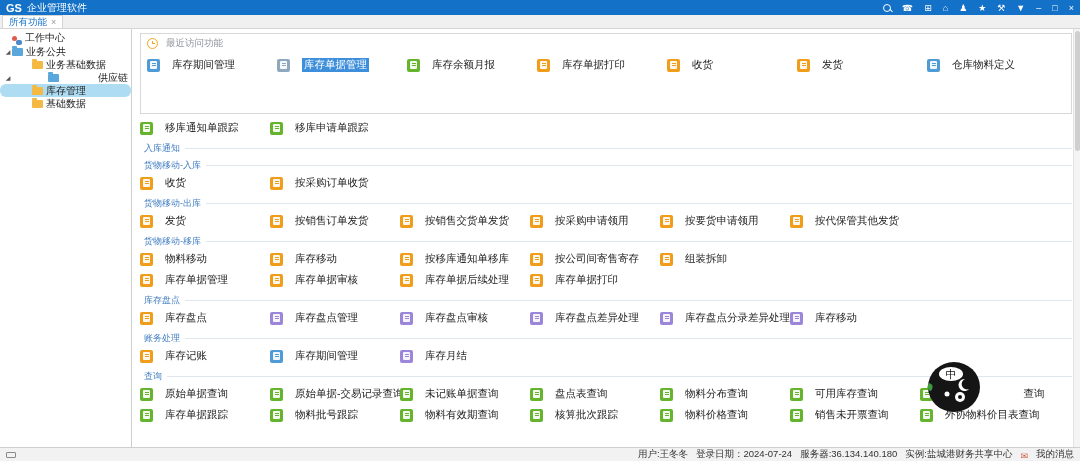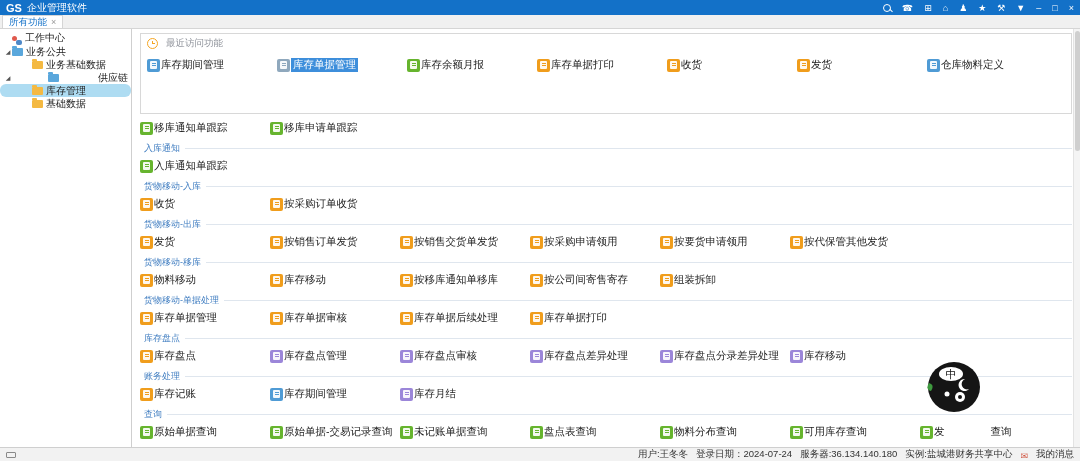--- a/index.html
+++ b/index.html
@@ -49,21 +49,21 @@
     margin-bottom:7px; }
   .recent-title { display:flex; align-items:center; gap:8px; font-size:9.5px;
     color:#8d9199; margin-bottom:8px; }
   .clock { width:11px; height:11px; border:1.5px solid #f5a623; border-radius:50%;
     position:relative; flex:none; }
   .clock::before { content:""; position:absolute; left:4px; top:2px; width:1px;
     height:3px; background:#f5a623; }
   .clock::after { content:""; position:absolute; left:4px; top:4px; width:3px;
     height:1px; background:#f5a623; }
   .grid-row { display:flex; margin-bottom:7px; }
-  .fitem { width:130px; flex:none; display:flex; align-items:center; gap:1px;
+  .fitem { width:130px; flex:none; display:flex; align-items:center; gap:12px;
     font-size:10.5px; color:#1c1c1c; cursor:pointer; white-space:nowrap; overflow:visible; }
   .fi { width:13px; height:13px; border-radius:2px; flex:none; position:relative; }
   .fi::before { content:""; position:absolute; left:3px; top:2.5px; width:7px;
     height:8px; background:#fff; border-radius:1px; opacity:.92; }
   .fi::after { content:""; position:absolute; left:4.5px; top:4.5px; width:4px;
     height:1px; background:currentColor; box-shadow:0 2px 0 currentColor; }
   .fi.c-blue   { background:#4f9bd5; color:#4f9bd5; }
   .fi.c-green  { background:#66b42e; color:#66b42e; }
   .fi.c-orange { background:#f09d1c; color:#f09d1c; }
   .fi.c-purple { background:#9b86d9; color:#9b86d9; }
@@ -195,26 +195,20 @@
           </div>
           <div class="fitem">
             <span class="fi c-green"></span>
             <span class="lbl">移库申请单跟踪</span>
           </div>
         </div>
         <div class="sec-header">
           <span class="t">入库通知</span>
           <span class="ln"></span>
         </div>
-        <div class="grid-row">
-          <div class="fitem">
-            <span class="fi c-green"></span>
-            <span class="lbl">入库通知单跟踪</span>
-          </div>
-        </div>
         <div class="sec-header">
           <span class="t">货物移动-入库</span>
           <span class="ln"></span>
         </div>
         <div class="grid-row">
           <div class="fitem">
             <span class="fi c-orange"></span>
             <span class="lbl">收货</span>
           </div>
           <div class="fitem">
@@ -270,24 +264,20 @@
             <span class="lbl">按移库通知单移库</span>
           </div>
           <div class="fitem">
             <span class="fi c-orange"></span>
             <span class="lbl">按公司间寄售寄存</span>
           </div>
           <div class="fitem">
             <span class="fi c-orange"></span>
             <span class="lbl">组装拆卸</span>
           </div>
-        </div>
-        <div class="sec-header">
-          <span class="t">货物移动-单据处理</span>
-          <span class="ln"></span>
         </div>
         <div class="grid-row">
           <div class="fitem">
             <span class="fi c-orange"></span>
             <span class="lbl">库存单据管理</span>
           </div>
           <div class="fitem">
             <span class="fi c-orange"></span>
             <span class="lbl">库存单据审核</span>
           </div>

